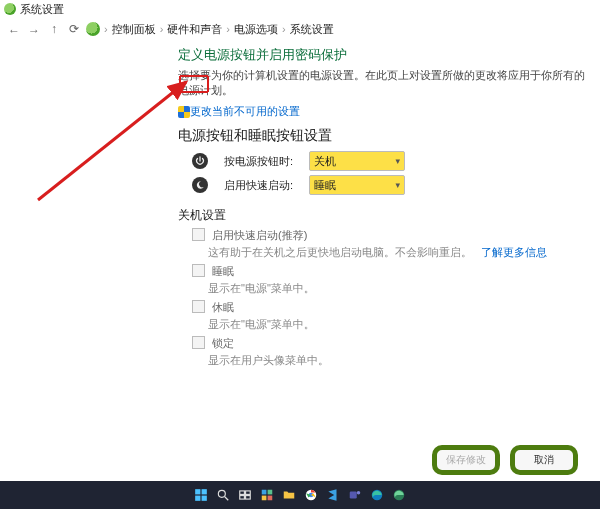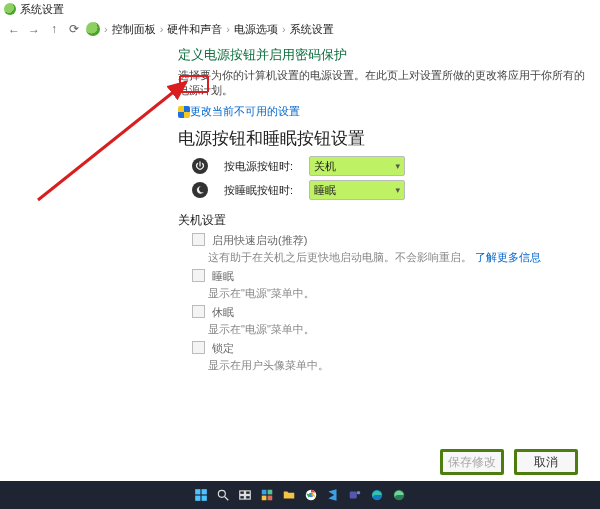--- a/index.html
+++ b/index.html
@@ -17,37 +17,37 @@
   .crumb{color:#222}
   
   .content{flex:1;display:flex;position:relative;overflow:hidden}
   .leftpad{width:8px}
   .main{flex:1;padding:6px 12px 0 0;position:relative}
   .hdr{color:#0a6d3a;font-size:13px;margin-bottom:4px}
   .sub{color:#444;margin-bottom:6px}
   .linkrow{display:flex;align-items:center;margin-bottom:8px}
   .shield{width:12px;height:12px;display:inline-block;background:conic-gradient(#1e6fd9 0 25%,#f3c91e 25% 50%,#1e6fd9 50% 75%,#f3c91e 75% 100%);border-radius:2px}
   .link{color:#0066cc;cursor:pointer}
-  .section-title{margin:6px 0 6px 0;font-size:17px;color:#222}
+  .section-title{margin:6px 0 6px 0;font-size:14px;color:#222}
   .row{display:flex;align-items:center;gap:16px;margin:4px 0 4px 14px}
   .row .ico-circle{width:16px;height:16px;border-radius:50%;background:#333;display:flex;align-items:center;justify-content:center}
   .ico-circle svg{width:10px;height:10px;fill:#eee}
   .row .lbl{min-width:62px;color:#222}
-  .select{width:86px;height:18px;border:1px solid #bbb;border-radius:2px;background:#bef264;display:flex;align-items:center;justify-content:space-between;padding:0 4px;font-size:11px;color:#222}
+  .select{width:86px;height:18px;border:1px solid #bbb;border-radius:2px;background:#fde047;display:flex;align-items:center;justify-content:space-between;padding:0 4px;font-size:11px;color:#222}
   .select .chev{font-size:9px;color:#555}
   .shutdown-hdr{margin:12px 0 4px 0;font-size:12px;color:#222}
   .opt{margin:2px 0 2px 14px;color:#666}
   .opt .ck{display:inline-block;width:11px;height:11px;border:1px solid #bbb;background:#f4f4f4;margin-right:4px;vertical-align:-2px}
   .opt-desc{margin:1px 0 4px 30px;color:#888}
-  .opt-desc .link{}
+  .opt-desc .link{margin-left:6px}
   
   .redline{position:absolute;left:0;top:0;pointer-events:none}
   
   .footer{position:absolute;bottom:34px;right:22px;display:flex;gap:10px}
-  .btn{min-width:58px;height:20px;border:3px solid #4d7c0f;background:#f7f7f7;border-radius:2px;display:flex;align-items:center;justify-content:center;font-size:12px;color:#333}
+  .btn{min-width:58px;height:20px;border:5px solid #4d7c0f;background:#f7f7f7;border-radius:10px;display:flex;align-items:center;justify-content:center;font-size:10px;color:#333}
   .btn.disabled{color:#aaa}
   
   .taskbar{position:absolute;bottom:0;left:0;right:0;height:28px;background:#1f2433;display:flex;align-items:center;justify-content:center;gap:4px}
   .tb-ico{width:18px;height:18px;border-radius:3px;display:flex;align-items:center;justify-content:center}
   .tb-ico svg{width:14px;height:14px}
 </style>
 </head>
 <body>
 
 <div class="window">
@@ -108,21 +108,21 @@
             <span class="chev">▾</span>
           </div>
         </div>
 
         <div class="row">
           <span class="ico-circle">
             <svg viewBox="0 0 24 24">
                 <path d="M14 3a9 9 0 1 0 7 14 7 7 0 0 1-7-14z"></path>
               </svg>
           </span>
-          <span class="lbl">按睡眠按钮时:</span>
+          <span class="lbl">启用快速启动:</span>
           <div class="select">
             <span>睡眠</span>
             <span class="chev">▾</span>
           </div>
         </div>
 
         <div class="shutdown-hdr">关机设置</div>
 
         <div class="opt">
           <span class="ck"></span>

